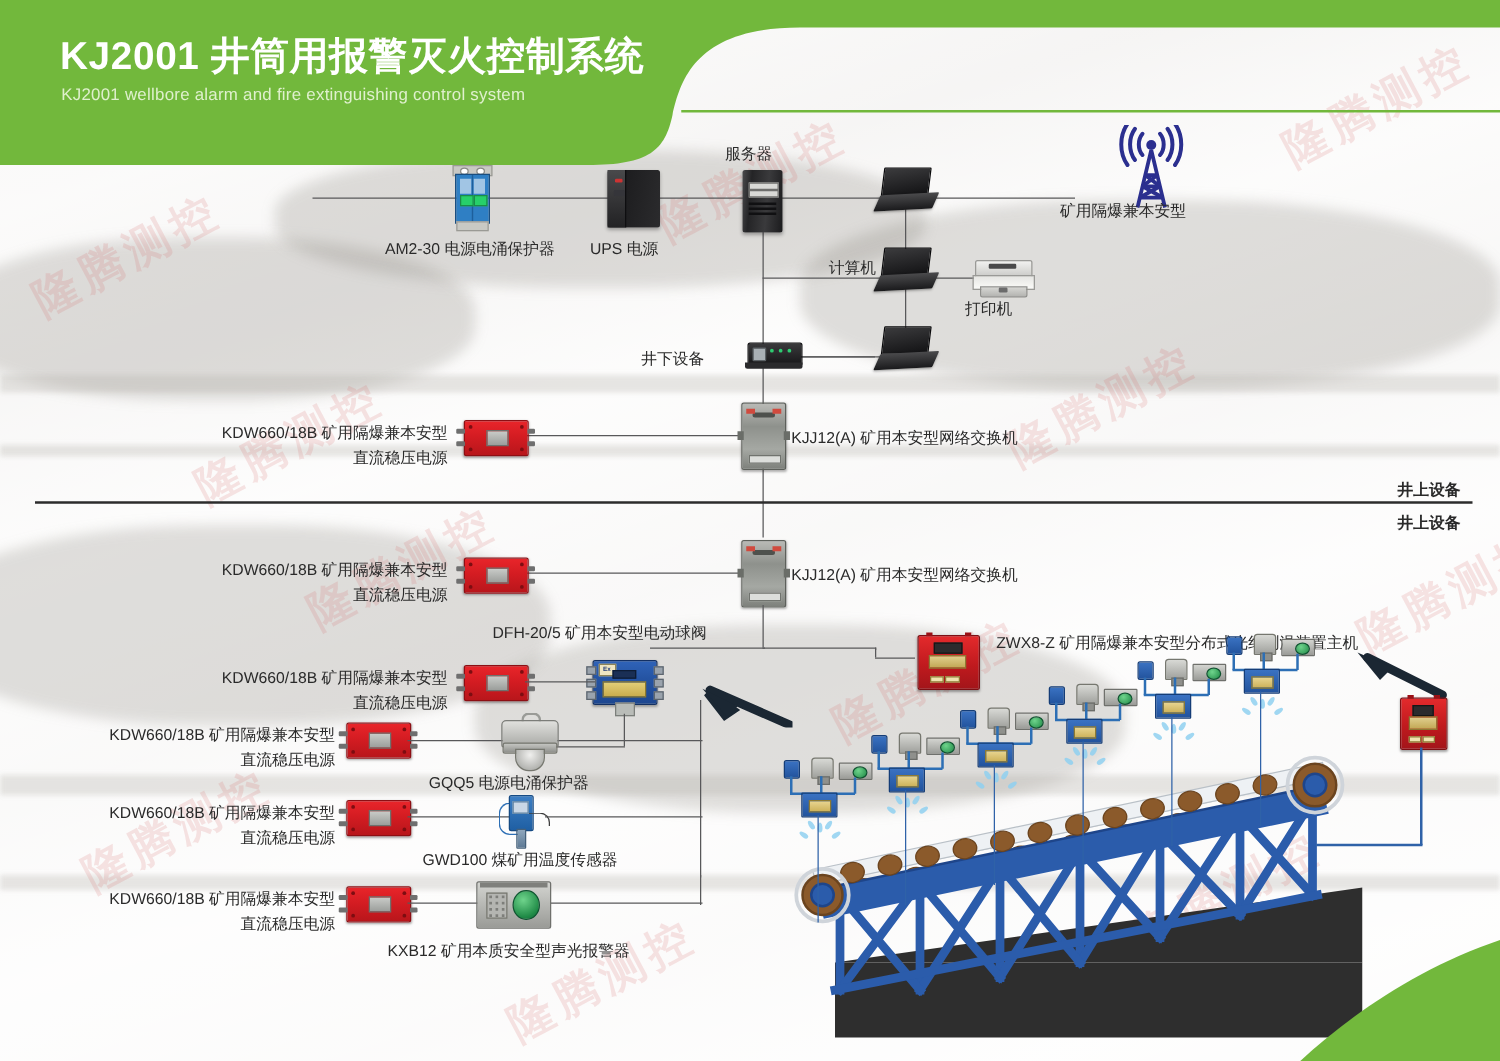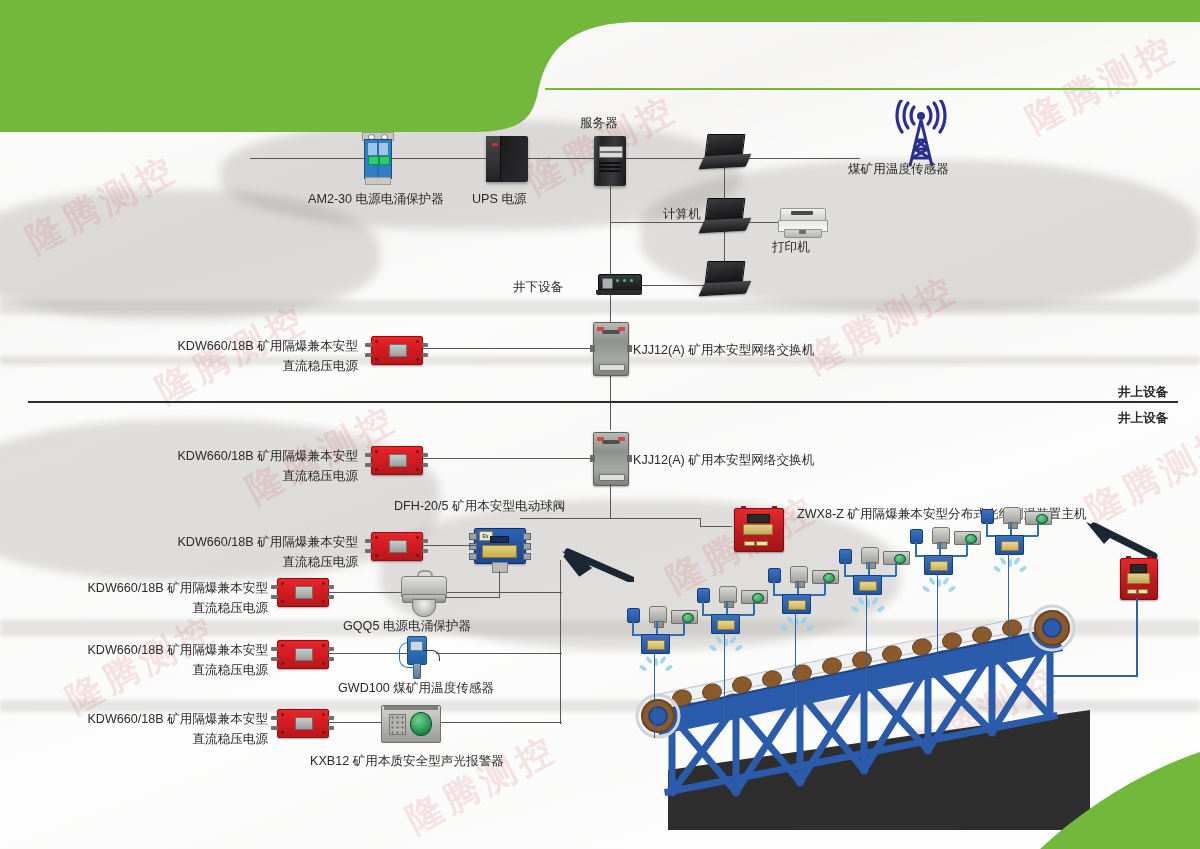--- a/index.html
+++ b/index.html
@@ -223,20 +223,22 @@
   <div class="wm" style="left:60px;top:640px;">隆腾测控</div>
   <div class="wm" style="left:400px;top:760px;">隆腾测控</div>
   <div class="wm" style="left:900px;top:690px;">隆腾测控</div>
   <div class="wm" style="left:660px;top:520px;">隆腾测控</div>
   <div class="wm" style="left:150px;top:330px;">隆腾测控</div>
   <div class="wm" style="left:1080px;top:450px;">隆腾测控</div>
   <div class="wm" style="left:330px;top:30px;">隆腾测控</div>
 
   <div class="hdr-green"></div>
   <div class="hdr-rule"></div>
+  <div class="hdr-title">KJ2001 井筒用报警灭火控制系统</div>
+  <div class="hdr-sub">KJ2001 wellbore alarm and fire extinguishing control system</div>
 
   <div class="wire h" style="left:250px;top:158px;width:350px;"></div>
   <div class="wire h" style="left:600px;top:158px;width:260px;"></div>
   <div class="wire v" style="left:610px;top:158px;height:272px;"></div>
   <div class="wire h" style="left:610px;top:222px;width:130px;"></div>
   <div class="wire h" style="left:610px;top:285px;width:130px;"></div>
   <div class="wire v" style="left:724px;top:158px;height:135px;"></div>
   <div class="wire h" style="left:740px;top:222px;width:40px;"></div>
   <div class="wire h" style="left:640px;top:285px;width:60px;"></div>
   <div class="wire h" style="left:420px;top:348px;width:185px;"></div>
@@ -304,21 +306,21 @@
           <path d="M50,32 A22,26 0 0 0 50,-1"></path>
       </g>
       <circle cx="31" cy="16" r="4" fill="#2b2f8f"></circle>
       <g stroke="#2b2f8f" stroke-width="3" fill="none">
         <path d="M31,20 L20,66 M31,20 L42,66"></path>
         <path d="M24,49 L38,49 M26,40 L36,40 M22,58 L40,58"></path>
         <path d="M24,49 L36,40 M26,40 L38,49 M22,58 L38,49 M24,49 L40,58"></path>
       </g>
     </svg>
   </div>
-  <div class="lbl c" style="left:848px;top:160px;width:146px;">煤矿用温度传感器</div>
+  <div class="lbl c" style="left:848px;top:160px;width:146px;">矿用隔爆兼本安型</div>
 
   <div class="mconv" style="left:598px;top:274px;">
     <div class="body"></div>
       <div class="port"></div>
     <div class="led" style="left:18px;"></div>
       <div class="led" style="left:25px;"></div>
       <div class="led" style="left:32px;"></div>
     <div class="base"></div>
   </div>
   <div class="lbl" style="left:513px;top:278px;">井下设备</div>

